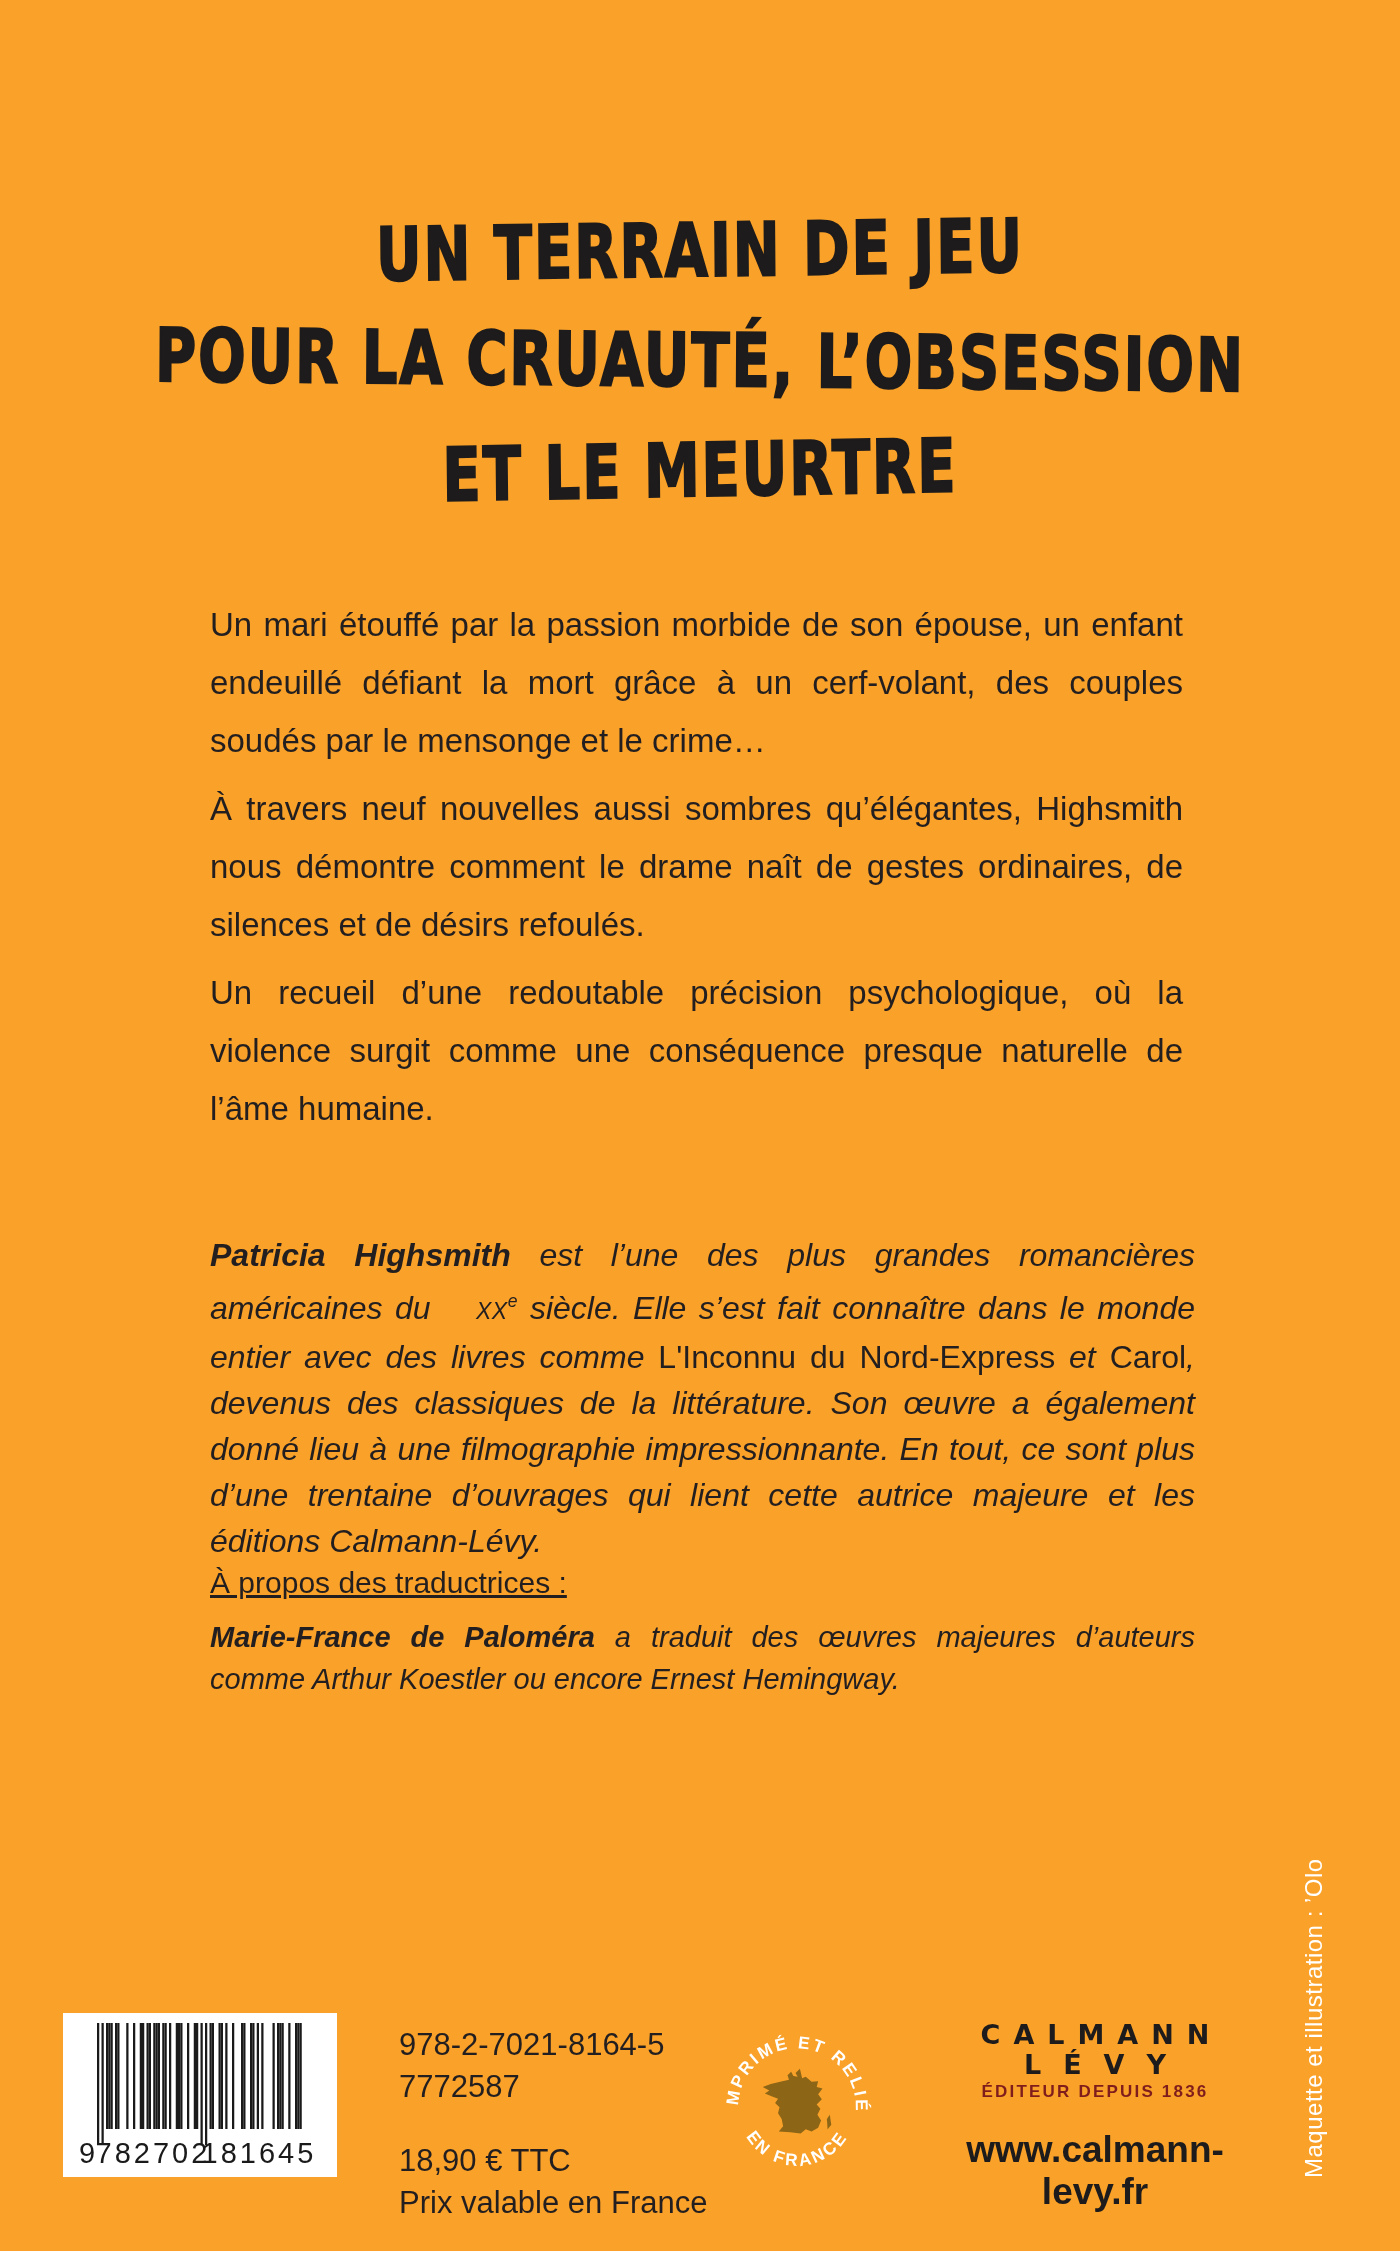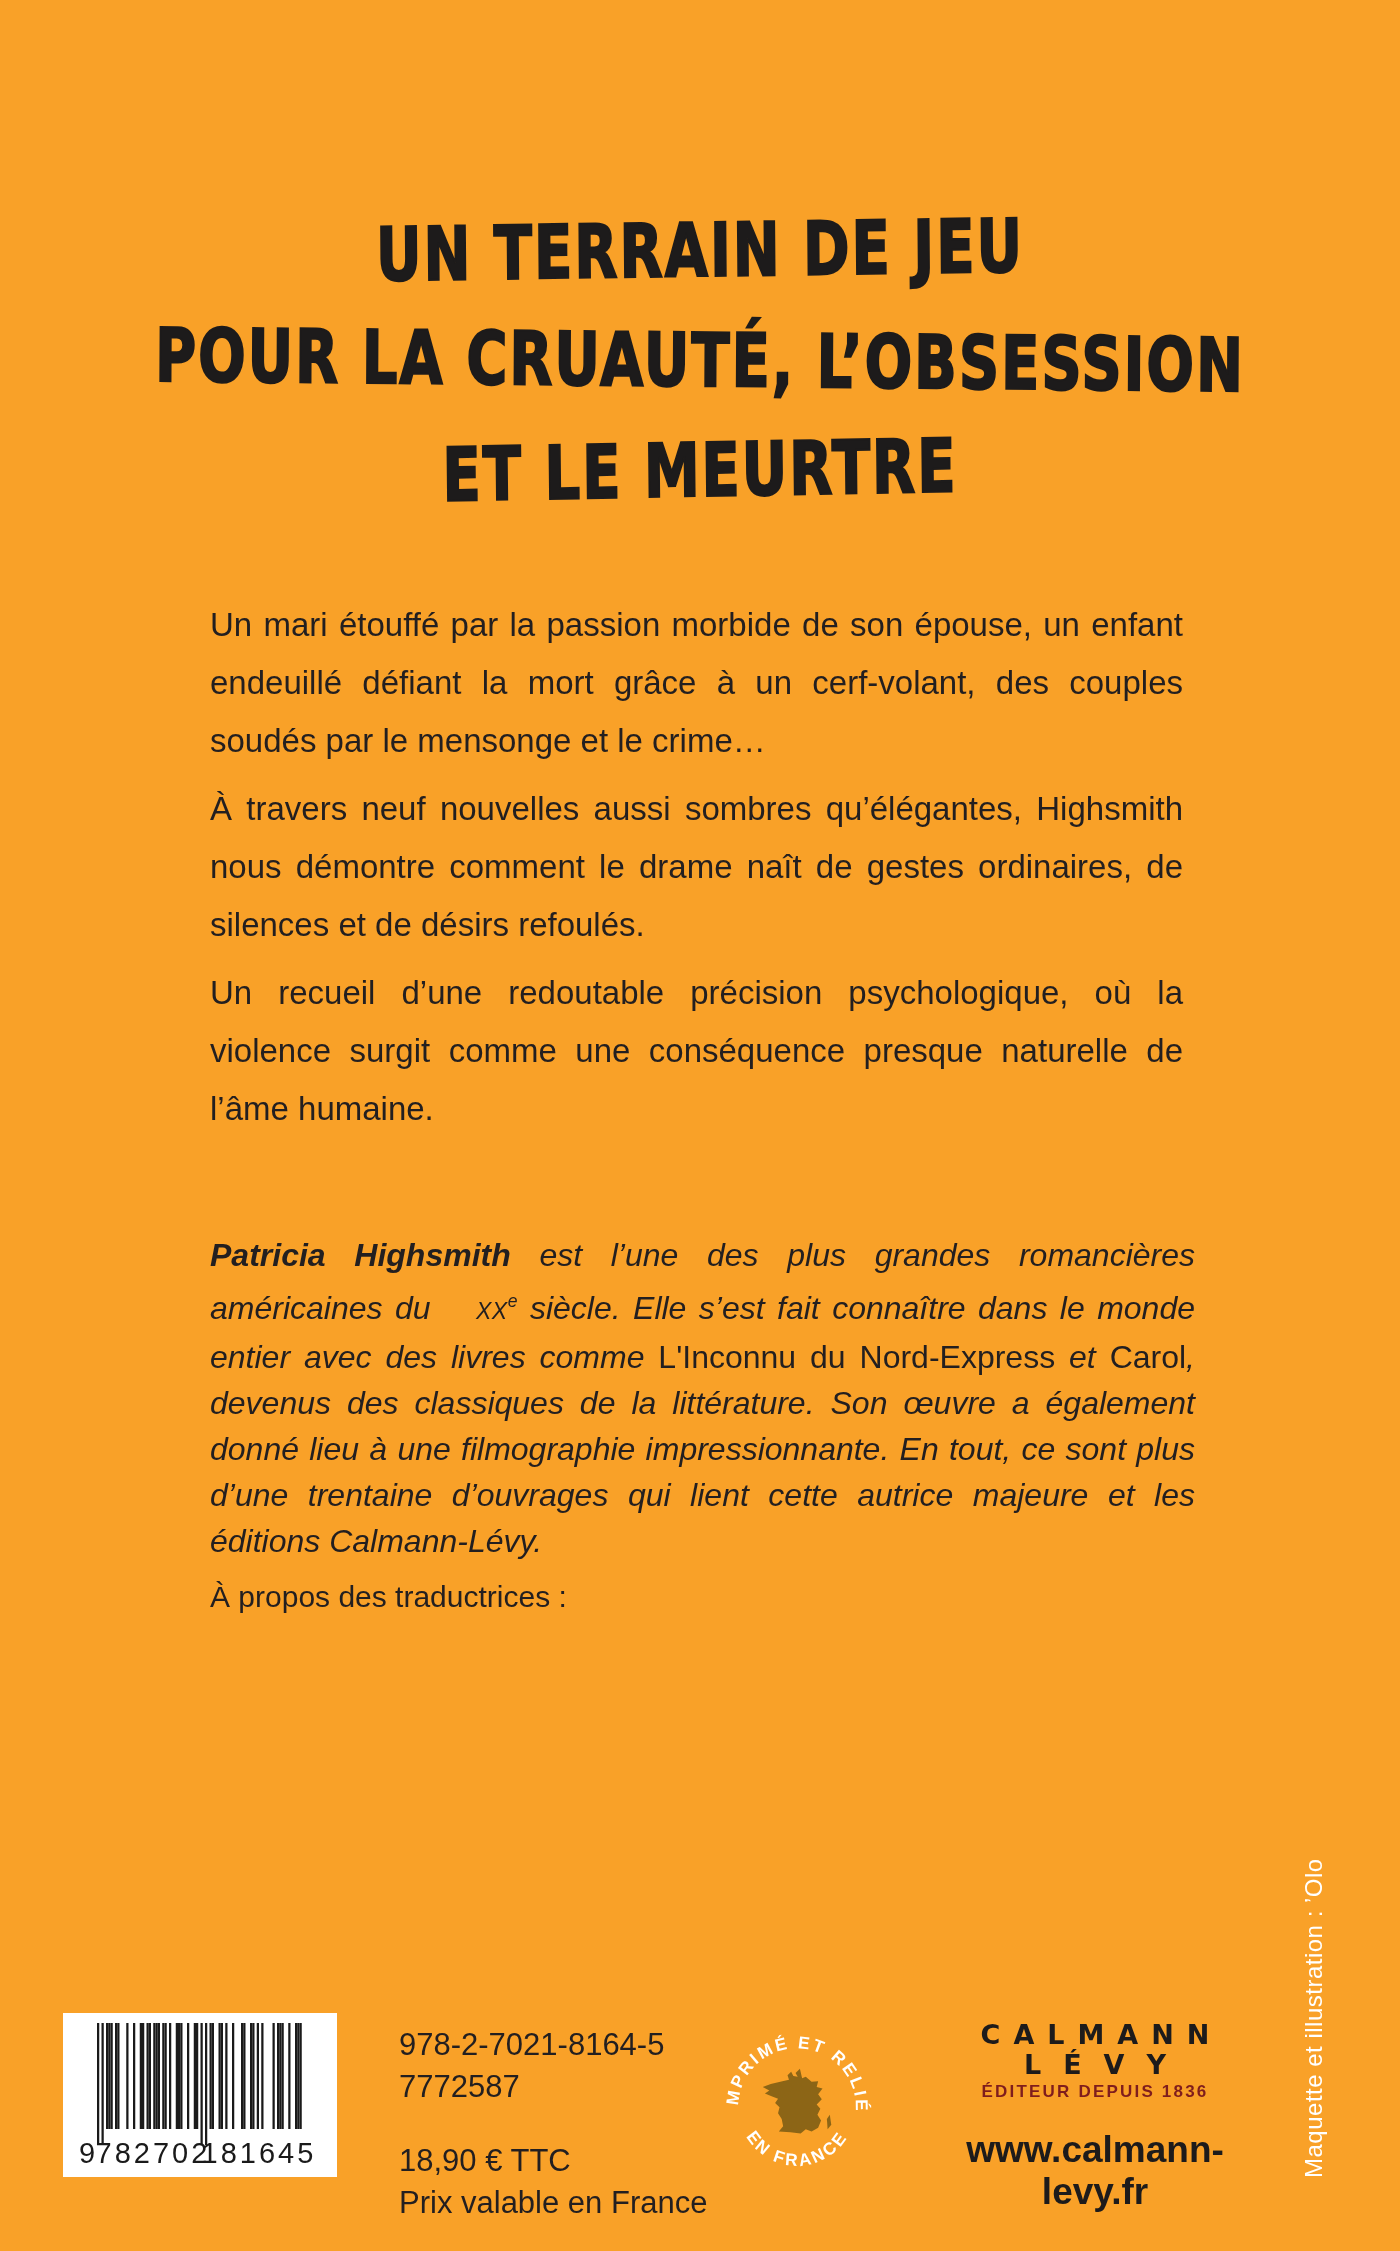--- a/index.html
+++ b/index.html
@@ -64,23 +64,24 @@
   .century-sup { font-size: 0.55em; vertical-align: super; }
 
   
   .translators {
     position: absolute;
     left: 210px;
     top: 1566px;
     width: 985px;
   }
   .trans-heading {
-    margin: 14px 0 16px 0;
+    margin: 0 0 16px 0;
     font-size: 30px;
     font-style: normal;
+    text-decoration: underline;
   }
   .trans-entry {
     margin: 0 0 18px 0;
     font-size: 29px;
     line-height: 42px;
     font-style: italic;
     text-align: justify;
   }
   .trans-name { font-weight: bold; }
 
@@ -190,20 +191,21 @@
     <p>À travers neuf nouvelles aussi sombres qu’élégantes, Highsmith nous démontre comment le drame naît de gestes ordinaires, de silences et de désirs refoulés.</p>
     <p>Un recueil d’une redoutable précision psychologique, où la violence surgit comme une conséquence presque naturelle de l’âme humaine.</p>
   </div>
 
   <div class="bio">
     <p><strong class="bio-name">Patricia Highsmith</strong><span> est l’une des plus grandes romancières américaines du </span><span class="century">xx</span><sup class="century-sup">e</sup><span> siècle. Elle s’est fait connaître dans le monde entier avec des livres comme </span><span class="roman">L'Inconnu du Nord-Express</span><span> et </span><span class="roman">Carol</span><span>, devenus des classiques de la littérature. Son œuvre a également donné lieu à une filmographie impressionnante. En tout, ce sont plus d’une trentaine d’ouvrages qui lient cette autrice majeure et les éditions Calmann-Lévy.</span></p>
   </div>
 
   <div class="translators">
     <p class="trans-heading">À propos des traductrices :</p>
+    <p class="trans-entry"><strong class="trans-name">Marie-France de Paloméra</strong><span> a traduit des œuvres majeures d’auteurs comme Arthur Koestler ou encore Ernest Hemingway.</span></p>
   </div>
 
   <div class="barcode-box">
     <svg id="barcode-svg" width="274" height="164" viewBox="0 0 274 164">
         <rect x="34.00" y="10" width="2.25" height="122" fill="#1A1A1A"></rect>
         <rect x="38.50" y="10" width="2.25" height="122" fill="#1A1A1A"></rect>
         <rect x="43.00" y="10" width="2.25" height="106" fill="#1A1A1A"></rect>
         <rect x="45.25" y="10" width="2.25" height="106" fill="#1A1A1A"></rect>
         <rect x="47.50" y="10" width="2.25" height="106" fill="#1A1A1A"></rect>
         <rect x="52.00" y="10" width="2.25" height="106" fill="#1A1A1A"></rect>

